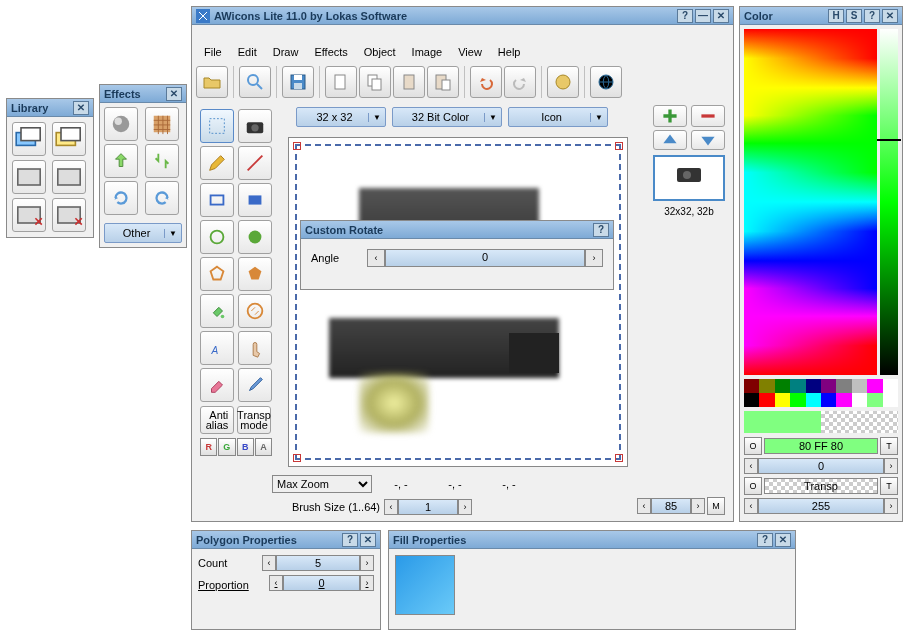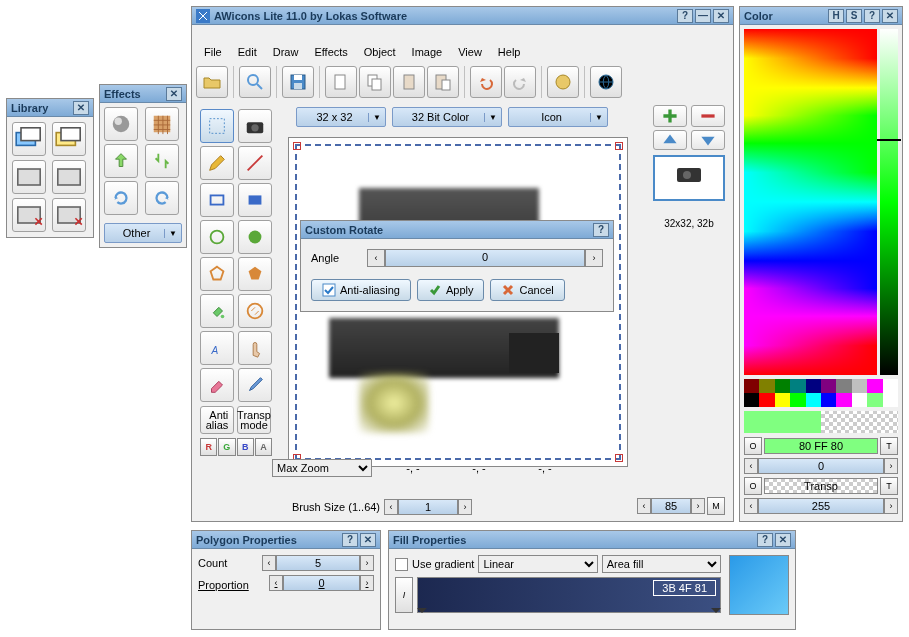--- a/index.html
+++ b/index.html
@@ -367,40 +367,40 @@
             <path d="M10 15l6-8H4z" fill="#4a8ac8"></path>
           </svg>
         </div>
     </div>
     <div style="border:2px solid #4a8ac8;padding:6px;background:#fff;margin-top:2px;width:72px;">
       <div style="width:40px;height:30px;margin:0 auto;position:relative;">
         <div style="position:absolute;left:8px;top:5px;width:24px;height:14px;background:#333;border-radius:2px;"></div>
         <circle style="position:absolute;left:14px;top:8px;width:8px;height:8px;background:#666;border-radius:50%;"></circle>
       </div>
     </div>
-    <div style="font-size:10px;margin-top:14px;">32x32, 32b</div>
+    <div style="font-size:10px;margin-top:2px;">32x32, 32b</div>
   </div>
 
   <div style="position:absolute;left:96px;top:130px;width:340px;height:330px;border:1px solid #888;background:#fff;">
     <div style="position:absolute;inset:6px;border:2px dashed #4a6aaa;">
       <div style="position:absolute;left:-4px;top:-4px;width:8px;height:8px;border:1px solid #c83838;"></div>
       <div style="position:absolute;right:-4px;top:-4px;width:8px;height:8px;border:1px solid #c83838;"></div>
       <div style="position:absolute;left:-4px;bottom:-4px;width:8px;height:8px;border:1px solid #c83838;"></div>
       <div style="position:absolute;right:-4px;bottom:-4px;width:8px;height:8px;border:1px solid #c83838;"></div>
     </div>
 
     <div style="position:absolute;left:30px;top:40px;width:270px;height:260px;">
       <div style="position:absolute;left:40px;top:10px;width:180px;height:60px;background:linear-gradient(#555,#333);filter:blur(2px);"></div>
       <div style="position:absolute;left:10px;top:140px;width:230px;height:60px;background:linear-gradient(#444,#222);filter:blur(2px);"></div>
       <div style="position:absolute;left:190px;top:155px;width:50px;height:40px;background:#222;"></div>
       <div style="position:absolute;left:40px;top:195px;width:70px;height:60px;background:radial-gradient(#f0f0a0,#b0b060,transparent);filter:blur(3px);"></div>
     </div>
   </div>
 
-  <div style="position:absolute;left:80px;bottom:44px;display:flex;gap:16px;align-items:center;margin-top:44px;">
+  <div style="position:absolute;left:80px;bottom:28px;display:flex;gap:4px;align-items:center;margin-top:44px;">
     <select style="width:100px;height:18px;border:1px solid #888;"><option>Max Zoom</option></select>
     <span style="width:50px;text-align:center;">-, -</span>
     <span style="width:50px;text-align:center;">-, -</span>
     <span style="width:50px;text-align:center;">-, -</span>
   </div>
 
   <div style="position:absolute;left:100px;bottom:6px;display:flex;align-items:center;gap:4px;">
     <span>Brush Size (1..64)</span>
     <div class="spinner">
       <button>‹</button>
@@ -424,41 +424,20 @@
     <span class="flex"></span>
     <span class="titlebar-btn">?</span>
   </div>
   <div style="padding:10px;">
     <div style="display:flex;align-items:center;gap:6px;margin-bottom:12px;">
       <span style="width:50px;">Angle</span>
       <div class="spinner" style="flex:1;">
         <button style="width:18px;height:18px;">‹</button>
         <div class="val" style="flex:1;width:auto;height:18px;">0</div>
         <button style="width:18px;height:18px;">›</button>
-      </div>
-    </div>
-    <div style="display:flex;gap:6px;">
-      <div class="aqua-btn">
-        <svg width="14" height="14" viewBox="0 0 14 14">
-            <rect x="1" y="1" width="12" height="12" fill="#fff" stroke="#4a8ac8"></rect>
-            <path d="M3 7l3 3 5-6" stroke="#2a7ac8" stroke-width="2" fill="none"></path>
-          </svg>
-        <span>Anti-aliasing</span>
-      </div>
-      <div class="aqua-btn">
-        <svg width="14" height="14" viewBox="0 0 14 14">
-            <path d="M3 7l3 3 5-7" stroke="#3a9838" stroke-width="3" fill="none"></path>
-          </svg>
-        <span>Apply</span>
-      </div>
-      <div class="aqua-btn">
-        <svg width="14" height="14" viewBox="0 0 14 14">
-            <path d="M3 3l8 8M11 3l-8 8" stroke="#d86838" stroke-width="3"></path>
-          </svg>
-        <span>Cancel</span>
       </div>
     </div>
   </div>
 </div>
 
 <div class="panel" style="left:739px;top:6px;width:164px;height:516px;">
   <div class="titlebar">
     <span>Color</span>
     <span class="flex"></span>
     <span class="titlebar-btn">H</span>
@@ -558,31 +537,15 @@
 </div>
 
 <div class="panel" style="left:388px;top:530px;width:408px;height:100px;">
   <div class="titlebar">
     <span>Fill Properties</span>
     <span class="flex"></span>
     <span class="titlebar-btn">?</span>
     <span class="titlebar-btn">✕</span>
   </div>
   <div style="padding:6px;display:flex;gap:8px;">
-    <div style="flex:1;display:flex;flex-direction:column;gap:4px;">
-      <div style="display:flex;align-items:center;gap:4px;">
-        <span class="check"></span>
-        <span>Use gradient</span>
-        <select style="flex:1;height:18px;border:1px solid #888;"><option>Linear</option></select>
-        <select style="flex:1;height:18px;border:1px solid #888;"><option>Area fill</option></select>
-      </div>
-      <div style="display:flex;align-items:center;gap:4px;">
-        <div class="small-btn" style="width:18px;height:36px;font-style:italic;">I</div>
-        <div style="flex:1;height:36px;border:1px solid #888;background:linear-gradient(to right,#1c2850,#3b4f81);position:relative;">
-          <div style="position:absolute;right:4px;top:2px;background:#3b4f81;color:#fff;padding:1px 8px;border:1px solid #fff;">3B 4F 81</div>
-          <div style="position:absolute;left:-1px;bottom:-6px;width:0;height:0;border:5px solid transparent;border-top-color:#333;"></div>
-          <div style="position:absolute;right:-1px;bottom:-6px;width:0;height:0;border:5px solid transparent;border-top-color:#333;"></div>
-        </div>
-      </div>
-    </div>
     <div style="width:60px;height:60px;background:linear-gradient(135deg,#2a9ae8,#6acaf8);border:1px solid #888;"></div>
   </div>
 </div>
 
 </body></html>

